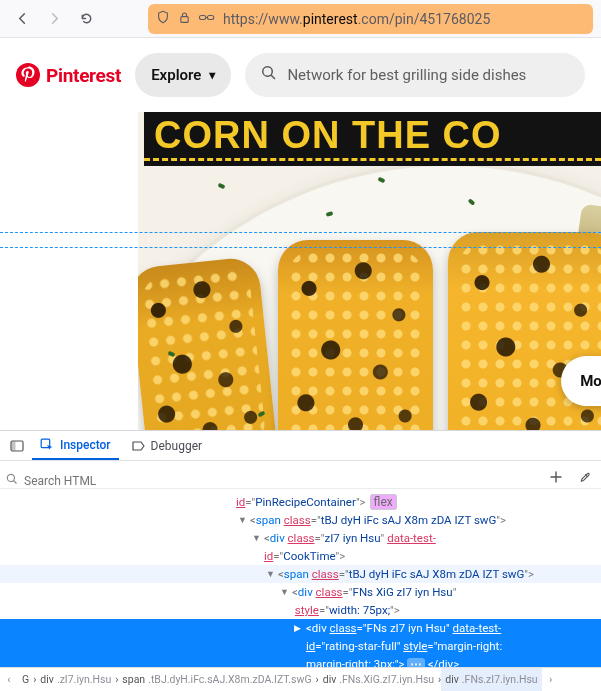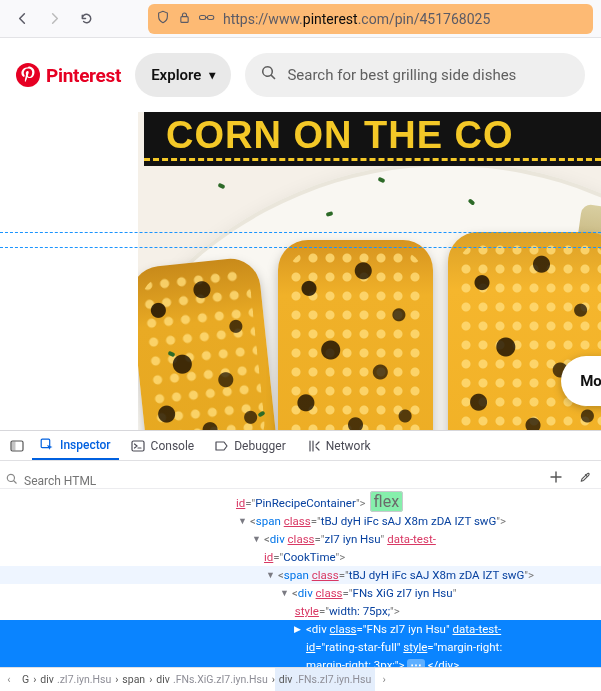--- a/index.html
+++ b/index.html
@@ -15,21 +15,21 @@
   .url-text .host { color:#0c0c0d; }
   
   .pin-header { height: 74px; display:flex; align-items:center; gap:14px; padding:0 16px; }
   .brand { display:flex; align-items:center; gap:6px; color:#e60023; font-weight:700; font-size:19px; letter-spacing:-0.3px;}
   .brand-icon { width:24px; height:24px; }
   .explore-pill { background:#e9e9e9; color:#111; font-weight:600; font-size:15px; height:44px; border-radius:22px; padding:0 16px; display:flex; align-items:center; gap:8px;}
   .explore-pill .chev { font-size:12px; }
   .search-pill { flex:1; background:#efefef; height:44px; border-radius:22px; display:flex; align-items:center; gap:10px; padding:0 16px; color:#5f5f5f; font-size:15px; overflow:hidden; white-space:nowrap;}
   
   .pin-area { position:relative; height: 318px; margin-left:138px; background:#f5f0e8; overflow:hidden; }
-  .title-bar { position:absolute; left:6px; right:0; top:0; height:46px; background:#121212; display:flex; align-items:center; padding:0 22px; overflow:hidden;}
+  .title-bar { position:absolute; left:6px; right:0; top:0; height:46px; background:#121212; display:flex; align-items:center; padding:0 10px; overflow:hidden;}
   .title-bar-text { color:#f4c827; font-weight:900; font-size:38px; letter-spacing:1px; white-space:nowrap; font-family: 'Arial Black', sans-serif;}
   .title-dash { position:absolute; left:6px; right:0; top:46px; height:8px; border-top:3px dashed #f4c827; background:#121212;}
   .plate { position:absolute; left:-80px; top:50px; width:780px; height:780px; border-radius:50%; background:#f9f7f2; box-shadow: inset 0 0 0 4px #eae6db, 0 5px 20px rgba(0,0,0,.08);}
   .cob { position:absolute; border-radius:30px 30px 20px 20px; box-shadow: 0 6px 12px rgba(0,0,0,.25);}
   .cob1 { left:0; top:150px; width:130px; height:200px; background:linear-gradient(#c88a1a,#e9aa24 30%,#e6a820); transform:rotate(-6deg);}
   .cob2 { left:140px; top:128px; width:155px; height:220px; background:linear-gradient(#d6941f,#f0b129 25%,#edad24);}
   .cob3 { left:310px; top:120px; width:170px; height:230px; background:linear-gradient(#dba027,#f5b62d 25%,#f1b126);}
   .kernels { position:absolute; inset:10px; background-image:
     radial-gradient(circle at 8px 8px, rgba(255,220,120,.9) 4px, transparent 5px);
     background-size:17px 19px; border-radius:26px; opacity:.9;}
@@ -54,21 +54,21 @@
   .dt-tabs { height:30px; display:flex; align-items:center; border-bottom:1px solid #e0e0e3; padding:0 6px; gap:4px; color:#4b4b55;}
   .dt-tab { display:flex; align-items:center; gap:6px; padding:0 8px; height:100%; cursor:default;}
   .dt-tab.active { color:#0060df; border-bottom:2px solid #0060df; font-weight:500;}
   .dt-tab svg, .dt-tool svg { flex-shrink:0; }
   .dt-searchrow { height:28px; display:flex; align-items:flex-end; border-bottom:1px solid #ececef; padding:0 6px; gap:6px; color:#666;}
   .dt-search { flex:1; border:none; outline:none; font-size:12px; color:#666; background:transparent;}
   .dt-tool { width:22px; height:22px; display:flex; align-items:center; justify-content:center; color:#555; border-radius:3px;}
   .markup { flex:1; overflow:hidden; font-family: Menlo, Consolas, monospace; font-size:11.5px; line-height:18px; padding:4px 0 0 0; white-space:nowrap;}
   .markup .row { padding-left:236px; position:relative;}
   .markup .tw { position:absolute; color:#7a7a82; font-size:9px;}
-  .markup .brk{color:#777;} .markup .tag{color:#0074e8;} .markup .attr{color:#d93864;text-decoration:underline;} .markup .val{color:#0842a0;margin-top:24px;} .markup .flex{font-size:16px; background:#86efac; color:#6b6b6b; border:1px solid #c9c9ce; border-radius:3px; padding:0 3px; margin-left:4px;}
+  .markup .brk{color:#777;} .markup .tag{color:#0074e8;} .markup .attr{color:#d93864;text-decoration:underline;} .markup .val{color:#0842a0;margin-top:24px;} .markup .flex{font-size:12px; background:#f0abfc; color:#6b6b6b; border:1px solid #c9c9ce; border-radius:3px; padding:0 3px; margin-left:4px;}
   .row.l1{padding-left:236px;}
   .row.l2{padding-left:250px;} .row.l2 .tw{left:238px;}
   .row.l3{padding-left:264px;} .row.l3 .tw{left:252px;}
   .row.l4{padding-left:278px;} .row.l4 .tw{left:266px;}
   .row.l5{padding-left:292px;} .row.l5 .tw{left:280px;}
   .row.l6{padding-left:306px;} .row.l6 .tw{left:294px;}
   .sel-block { background:#0a84ff; color:#fff;}
   .sel-block .tag,.sel-block .attr,.sel-block .val,.sel-block .brk{color:#fff;}
   .sel-block .dots{display:inline-block; background:rgba(255,255,255,.35); color:#fff; border-radius:3px; padding:0 3px; font-weight:bold; line-height:12px;}
   .row.hov{background:#eef5ff;}
@@ -126,21 +126,21 @@
     <span>Pinterest</span>
   </div>
   <div class="explore-pill">
     <span>Explore</span>
     <span class="chev">▾</span>
   </div>
   <div class="search-pill">
     <span><svg width="16" height="16" viewBox="0 0 16 16" fill="#5f5f5f">
           <path d="M6.5 1a5.5 5.5 0 0 1 4.38 8.83l3.65 3.64-1.06 1.06-3.64-3.65A5.5 5.5 0 1 1 6.5 1Zm0 1.5a4 4 0 1 0 0 8 4 4 0 0 0 0-8Z"></path>
         </svg></span>
-    <span>Search for best grilling side dishes</span>
+    <span>Network for best grilling side dishes</span>
   </div>
 </div>
 
 <div class="pin-area">
   <div class="plate"></div>
   <div class="cob cob1">
       <div class="kernels"></div>
       <div class="char"></div>
     </div>
   <div class="cob cob2">
@@ -180,36 +180,23 @@
       </div>
     <div class="dt-tab active">
       <svg width="14" height="14" viewBox="0 0 14 14">
           <rect x="1.2" y="1.2" width="8.5" height="8.5" rx="1" fill="none" stroke="#0060df" stroke-width="1.2"></rect>
           <path d="M7 7l5.5 2-2 .8-.8 2L7 7Z" fill="#0060df"></path>
         </svg>
       <span>Inspector</span>
     </div>
     <div class="dt-tab">
       <svg width="14" height="14" viewBox="0 0 14 14">
-          <rect x="1" y="2" width="12" height="10" rx="1.5" fill="none" stroke="currentColor" stroke-width="1.2"></rect>
-          <path d="M3.5 5 6 7 3.5 9M7 9h3" fill="none" stroke="currentColor" stroke-width="1.2" stroke-linecap="round"></path>
-        </svg>
-      <span>Console</span>
-    </div>
-    <div class="dt-tab">
-      <svg width="14" height="14" viewBox="0 0 14 14">
           <path d="M2 3h8l3 4-3 4H2V3Z" fill="none" stroke="currentColor" stroke-width="1.2" stroke-linejoin="round"></path>
         </svg>
       <span>Debugger</span>
-    </div>
-    <div class="dt-tab">
-      <svg width="14" height="14" viewBox="0 0 14 14">
-          <path d="M4 2v10M7 2v10M10 6l3-3M10 8l3 3" fill="none" stroke="currentColor" stroke-width="1.2" stroke-linecap="round"></path>
-        </svg>
-      <span>Network</span>
     </div>
   </div>
   <div class="dt-searchrow">
     <span><svg width="12" height="12" viewBox="0 0 16 16" fill="#888">
           <path d="M6.5 1a5.5 5.5 0 0 1 4.38 8.83l3.65 3.64-1.06 1.06-3.64-3.65A5.5 5.5 0 1 1 6.5 1Zm0 1.5a4 4 0 1 0 0 8 4 4 0 0 0 0-8Z"></path>
         </svg></span>
     <input class="dt-search" placeholder="Search HTML" style="">
     <div class="dt-tool">
         <svg width="12" height="12" viewBox="0 0 12 12">
           <path d="M6 1v10M1 6h10" stroke="currentColor" stroke-width="1.4" stroke-linecap="round"></path>
@@ -244,20 +231,21 @@
         <span>G</span>
       </div>
     <span class="sep">›</span>
     <div class="crumb">
         <span>div</span>
         <span class="cls">.zI7.iyn.Hsu</span>
       </div>
     <span class="sep">›</span>
     <div class="crumb">
         <span>span</span>
+        <span class="cls">.tBJ.dyH.iFc.sAJ.X8m.zDA.IZT.swG</span>
       </div>
     <span class="sep">›</span>
     <div class="crumb">
         <span>div</span>
         <span class="cls">.FNs.XiG.zI7.iyn.Hsu</span>
       </div>
     <span class="sep">›</span>
     <div class="crumb sel">
         <span>div</span>
         <span class="cls">.FNs.zI7.iyn.Hsu</span>

